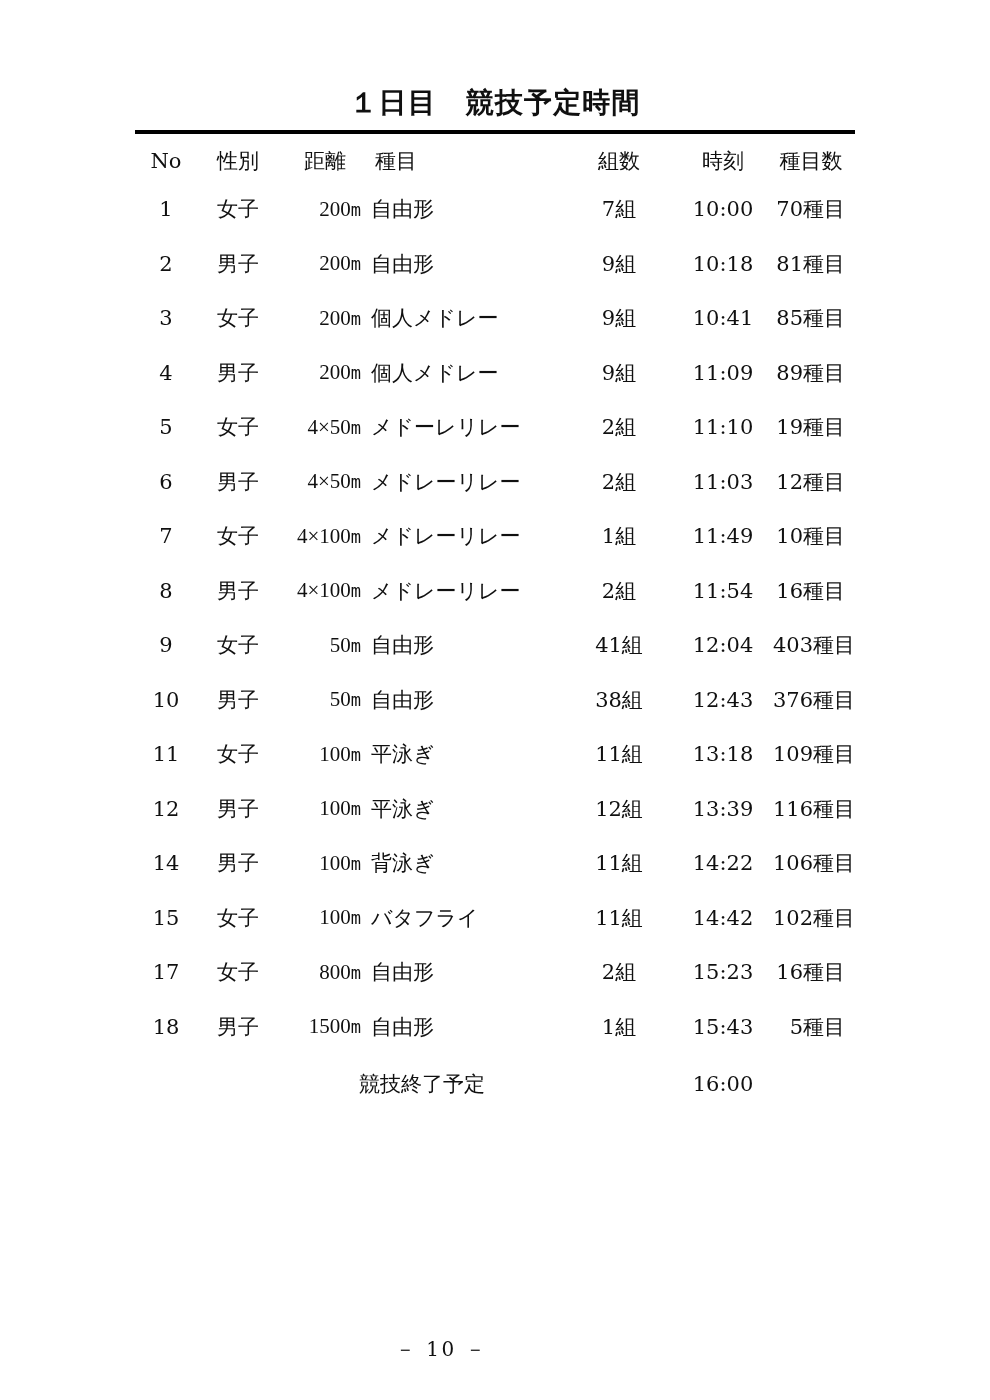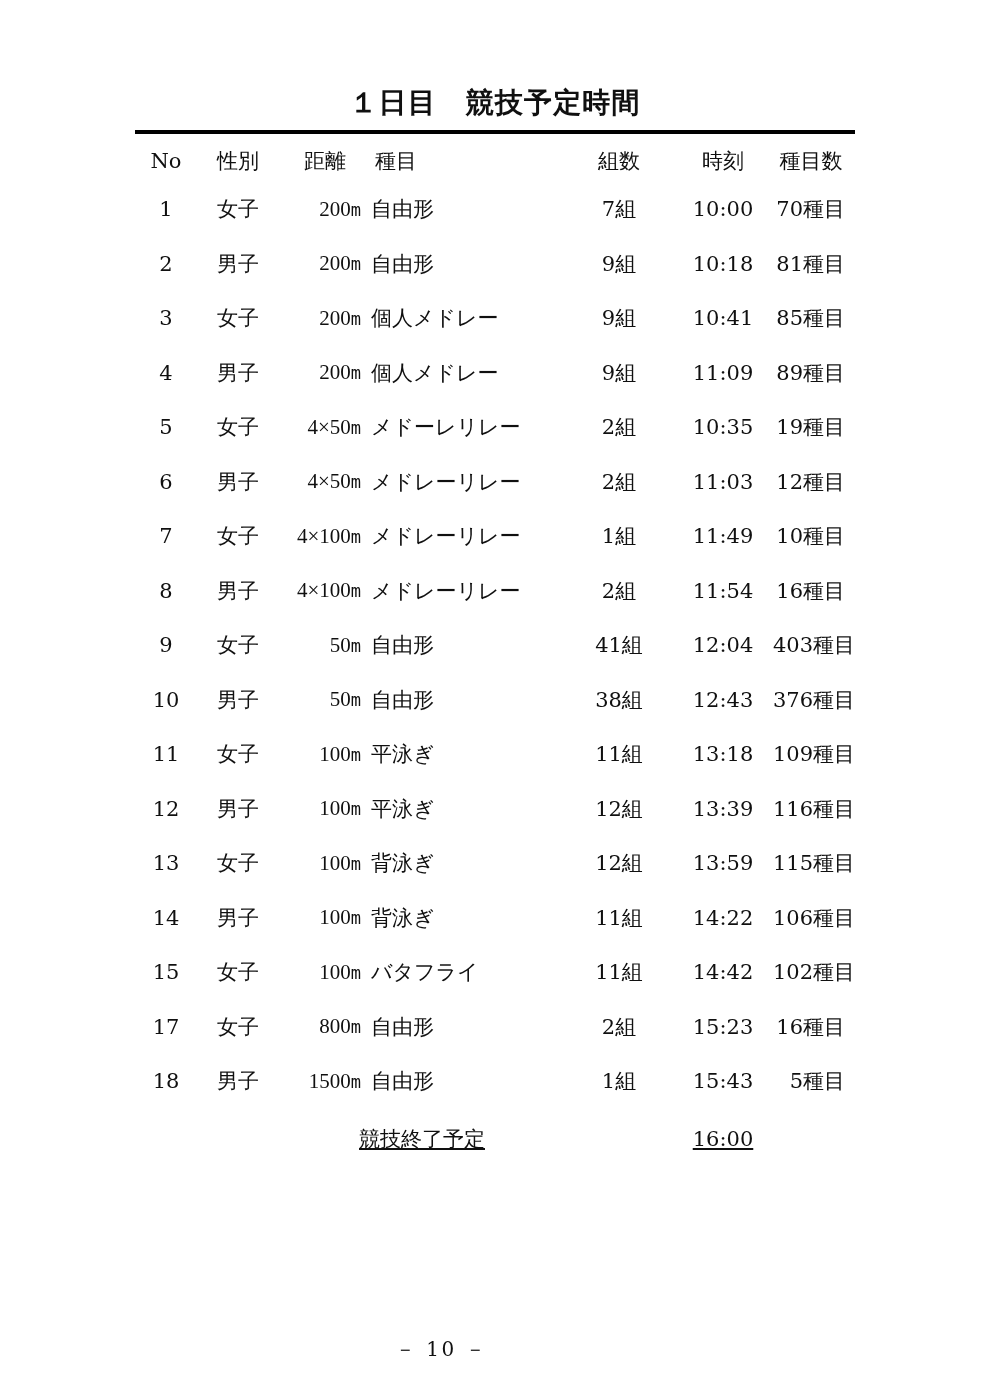--- a/index.html
+++ b/index.html
@@ -99,25 +99,23 @@
   .num { font-family: Liberation Serif, serif; }
   .unit-m {
     font-family: "DejaVu Sans Mono", "Liberation Mono", monospace;
     font-size: 17px;
   }
 
   
   .finish-row td { height: 60px; }
   .finish-label {
     text-align: center;
-    text-decoration: underline;
   }
   .finish-time {
     text-align: center;
-    text-decoration: underline;
   }
 
   
   .page-number {
     position: absolute;
     top: 1336px;
     left: 0;
     width: 883px;
     text-align: center;
     font-size: 20px;
@@ -191,21 +189,21 @@
           <td class="col-heats">9組</td>
           <td class="col-time">11:09</td>
           <td class="col-count">89種目</td>
         </tr>
         <tr>
           <td class="col-no">5</td>
           <td class="col-sex">女子</td>
           <td class="col-dist"><span class="num">4×50</span><span class="unit-m">m</span></td>
           <td class="col-event">メドーレリレー</td>
           <td class="col-heats">2組</td>
-          <td class="col-time">10:35</td>
+          <td class="col-time">11:10</td>
           <td class="col-count">19種目</td>
         </tr>
         <tr>
           <td class="col-no">6</td>
           <td class="col-sex">男子</td>
           <td class="col-dist"><span class="num">4×50</span><span class="unit-m">m</span></td>
           <td class="col-event">メドレーリレー</td>
           <td class="col-heats">2組</td>
           <td class="col-time">11:03</td>
           <td class="col-count">12種目</td>
@@ -256,29 +254,20 @@
           <td class="col-count">109種目</td>
         </tr>
         <tr>
           <td class="col-no">12</td>
           <td class="col-sex">男子</td>
           <td class="col-dist"><span class="num">100</span><span class="unit-m">m</span></td>
           <td class="col-event">平泳ぎ</td>
           <td class="col-heats">12組</td>
           <td class="col-time">13:39</td>
           <td class="col-count">116種目</td>
-        </tr>
-        <tr>
-          <td class="col-no">13</td>
-          <td class="col-sex">女子</td>
-          <td class="col-dist"><span class="num">100</span><span class="unit-m">m</span></td>
-          <td class="col-event">背泳ぎ</td>
-          <td class="col-heats">12組</td>
-          <td class="col-time">13:59</td>
-          <td class="col-count">115種目</td>
         </tr>
         <tr>
           <td class="col-no">14</td>
           <td class="col-sex">男子</td>
           <td class="col-dist"><span class="num">100</span><span class="unit-m">m</span></td>
           <td class="col-event">背泳ぎ</td>
           <td class="col-heats">11組</td>
           <td class="col-time">14:22</td>
           <td class="col-count">106種目</td>
         </tr>

